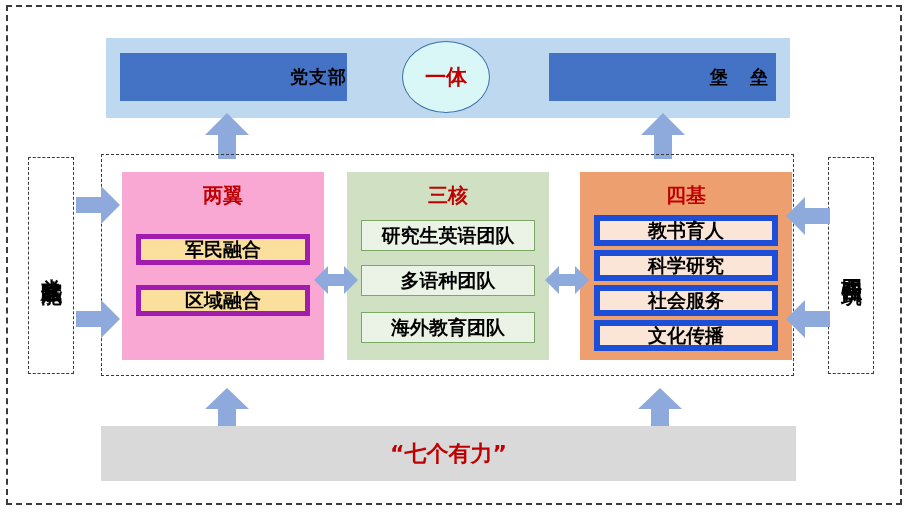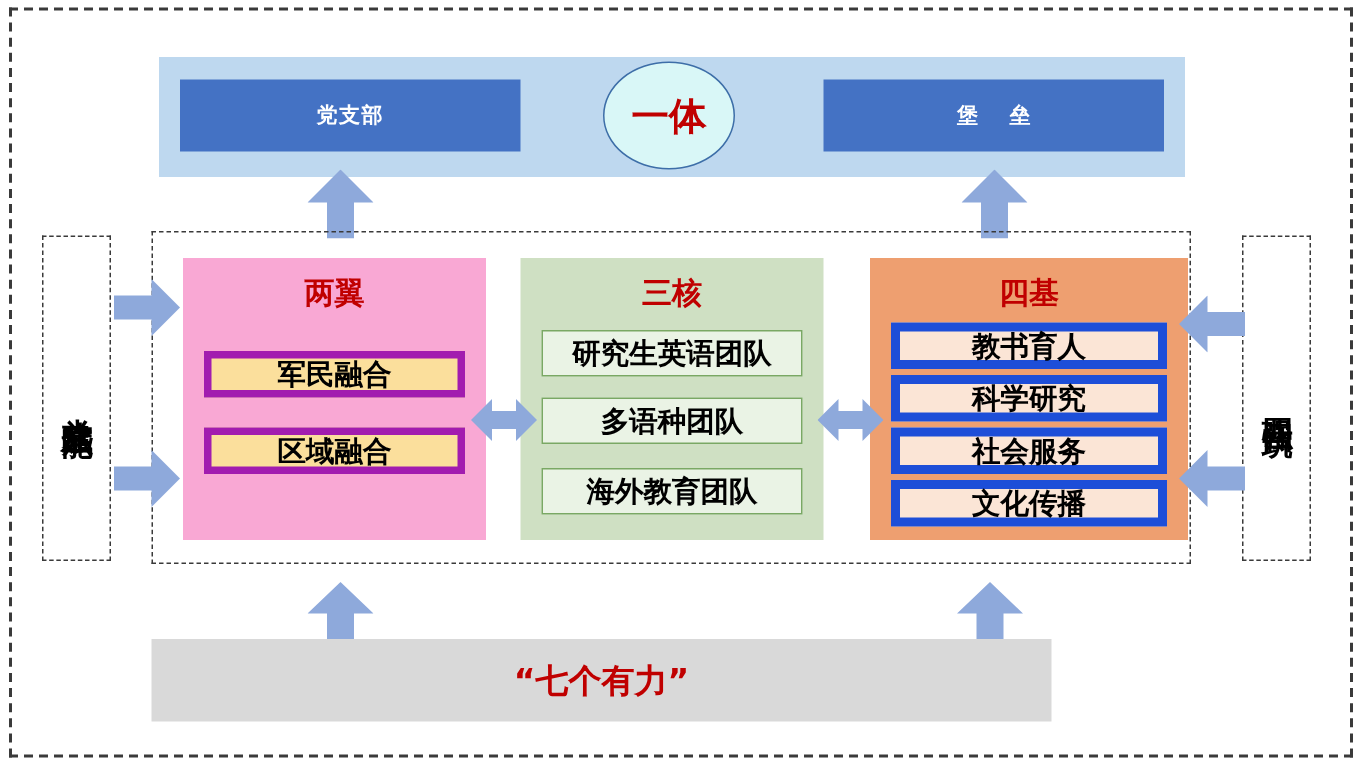--- a/index.html
+++ b/index.html
@@ -36,46 +36,46 @@
     top: 38px;
     width: 684px;
     height: 80px;
     background: #bed8ef;
   }
   .top-box {
     position: absolute;
     top: 53px;
     height: 48px;
     background: #4472c4;
-    color: #ffffff;
-    font-size: 14px;
-    font-weight: bold;
-    display: flex;
-    align-items: center;
-    justify-content: center;
+    color: #000000;
+    font-size: 18px;
+    font-weight: bold;
+    display: flex;
+    align-items: center;
+    justify-content: flex-end;
     letter-spacing: 1px;
   }
   #party-branch-box { left: 120px; width: 227px; }
   #fortress-box     { left: 549px; width: 227px; }
   #fortress-box .lbl { letter-spacing: 8px; padding-left: 8px; }
 
   #unity-circle {
     position: absolute;
     left: 402px;
     top: 41px;
     width: 88px;
     height: 72px;
     border-radius: 50%;
     background: #d9f7f7;
     border: 1.6px solid #3d6ea8;
     display: flex;
     align-items: center;
     justify-content: center;
     color: #c00000;
-    font-size: 25px;
+    font-size: 21px;
     font-weight: bold;
     box-sizing: border-box;
   }
 
   
   #inner-frame {
     position: absolute;
     left: 101px;
     top: 154px;
     width: 693px;
@@ -168,21 +168,21 @@
     line-height: 1;
   }
   #left-label  { left: 28px; }
   #right-label { left: 828px; }
 
   
   #bottom-bar {
     position: absolute;
     left: 101px;
     top: 426px;
-    width: 600px;
+    width: 695px;
     height: 55px;
     background: #d9d9d9;
     display: flex;
     align-items: center;
     justify-content: center;
     color: #c00000;
     font-size: 22px;
     font-weight: bold;
   }
 

